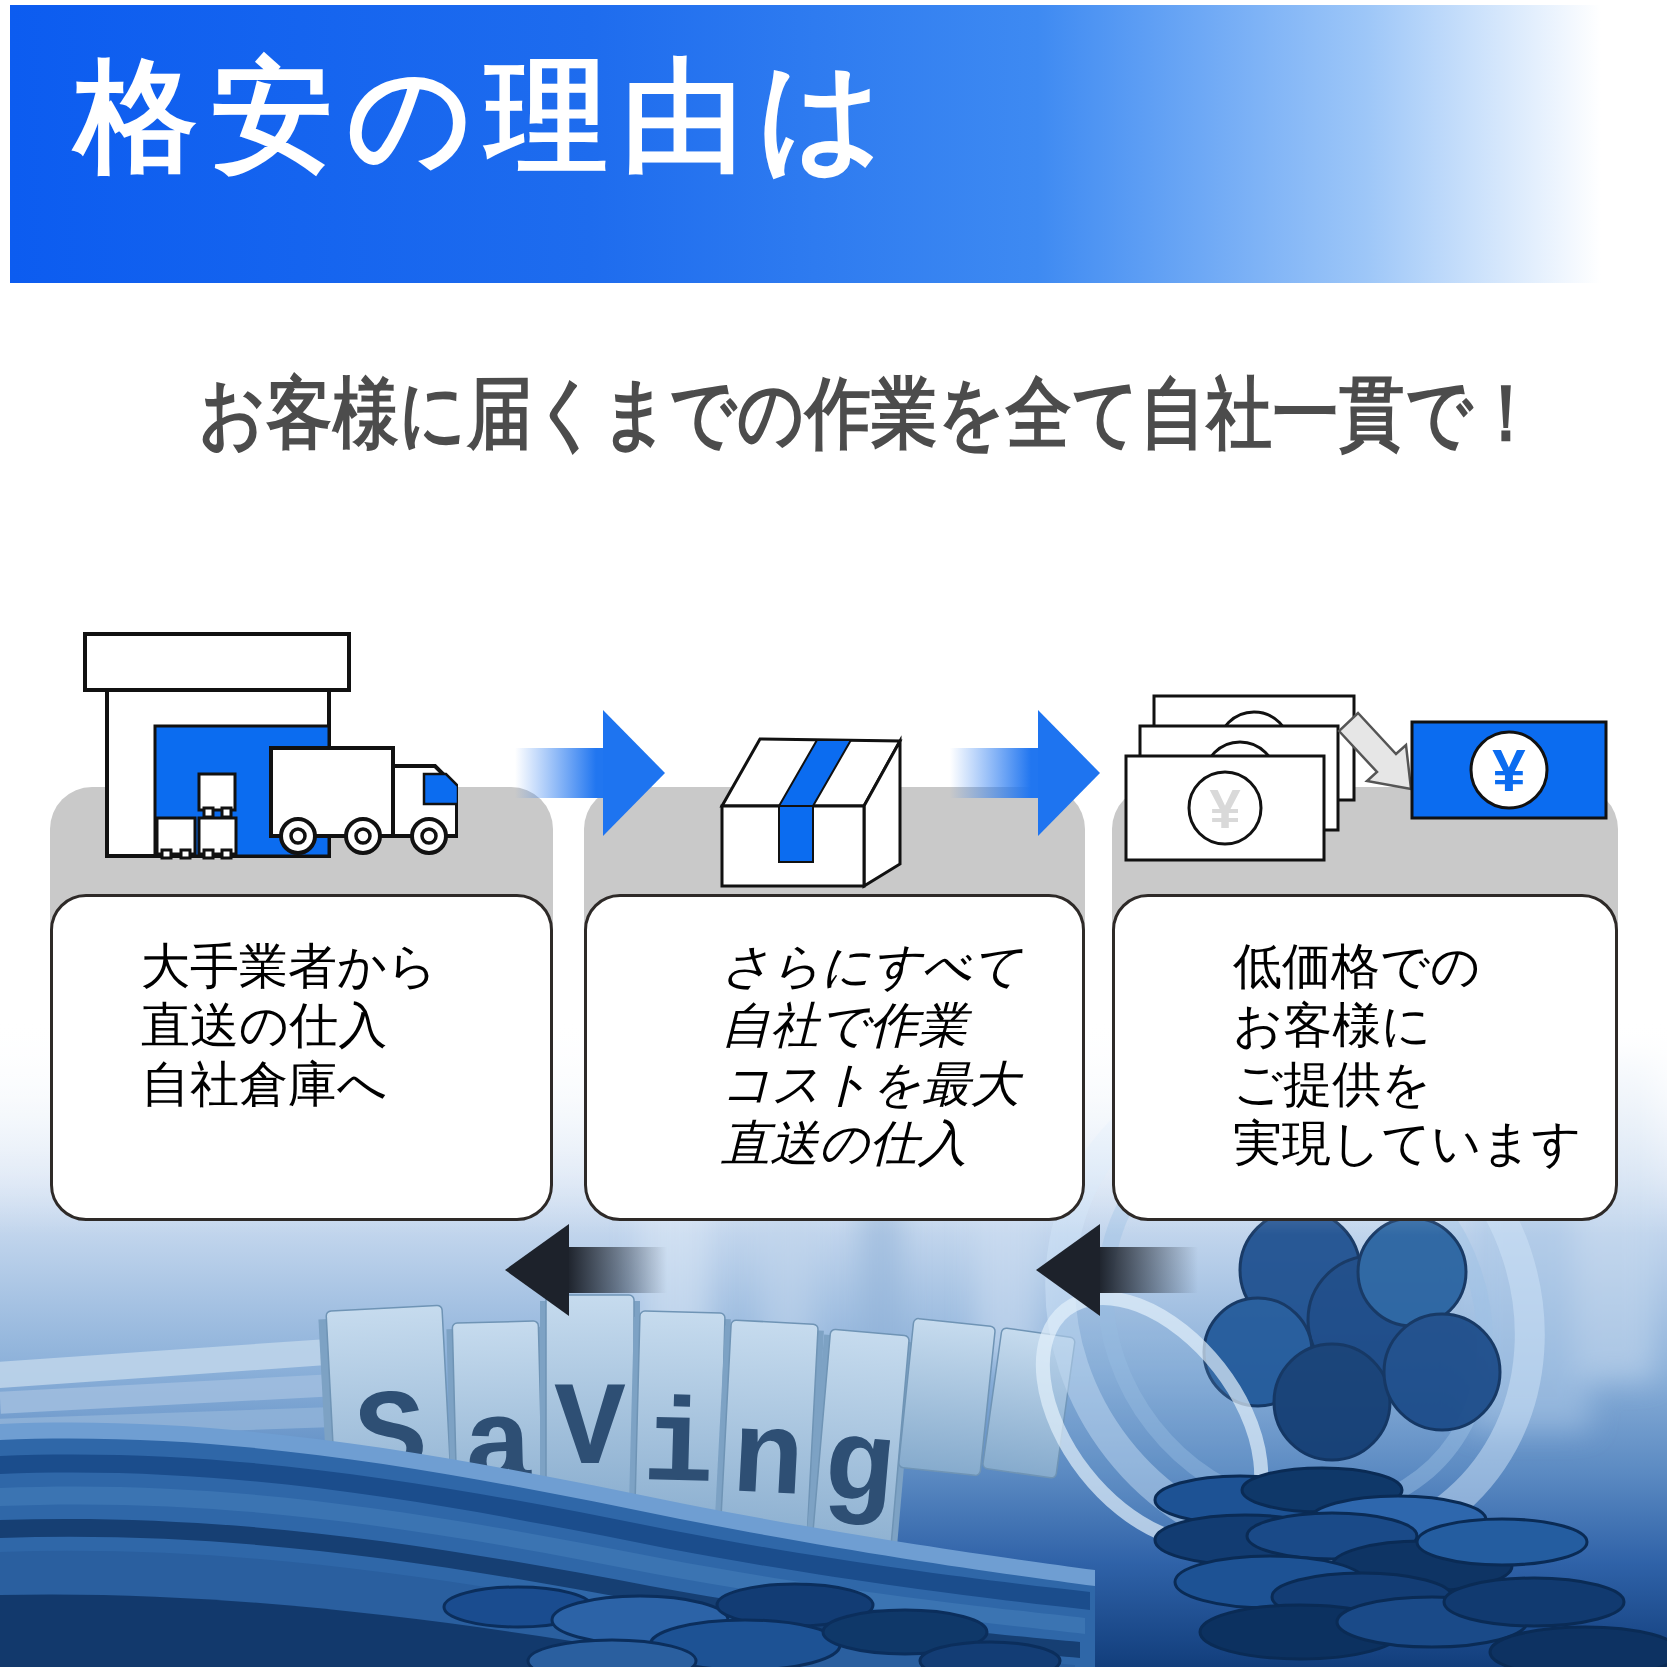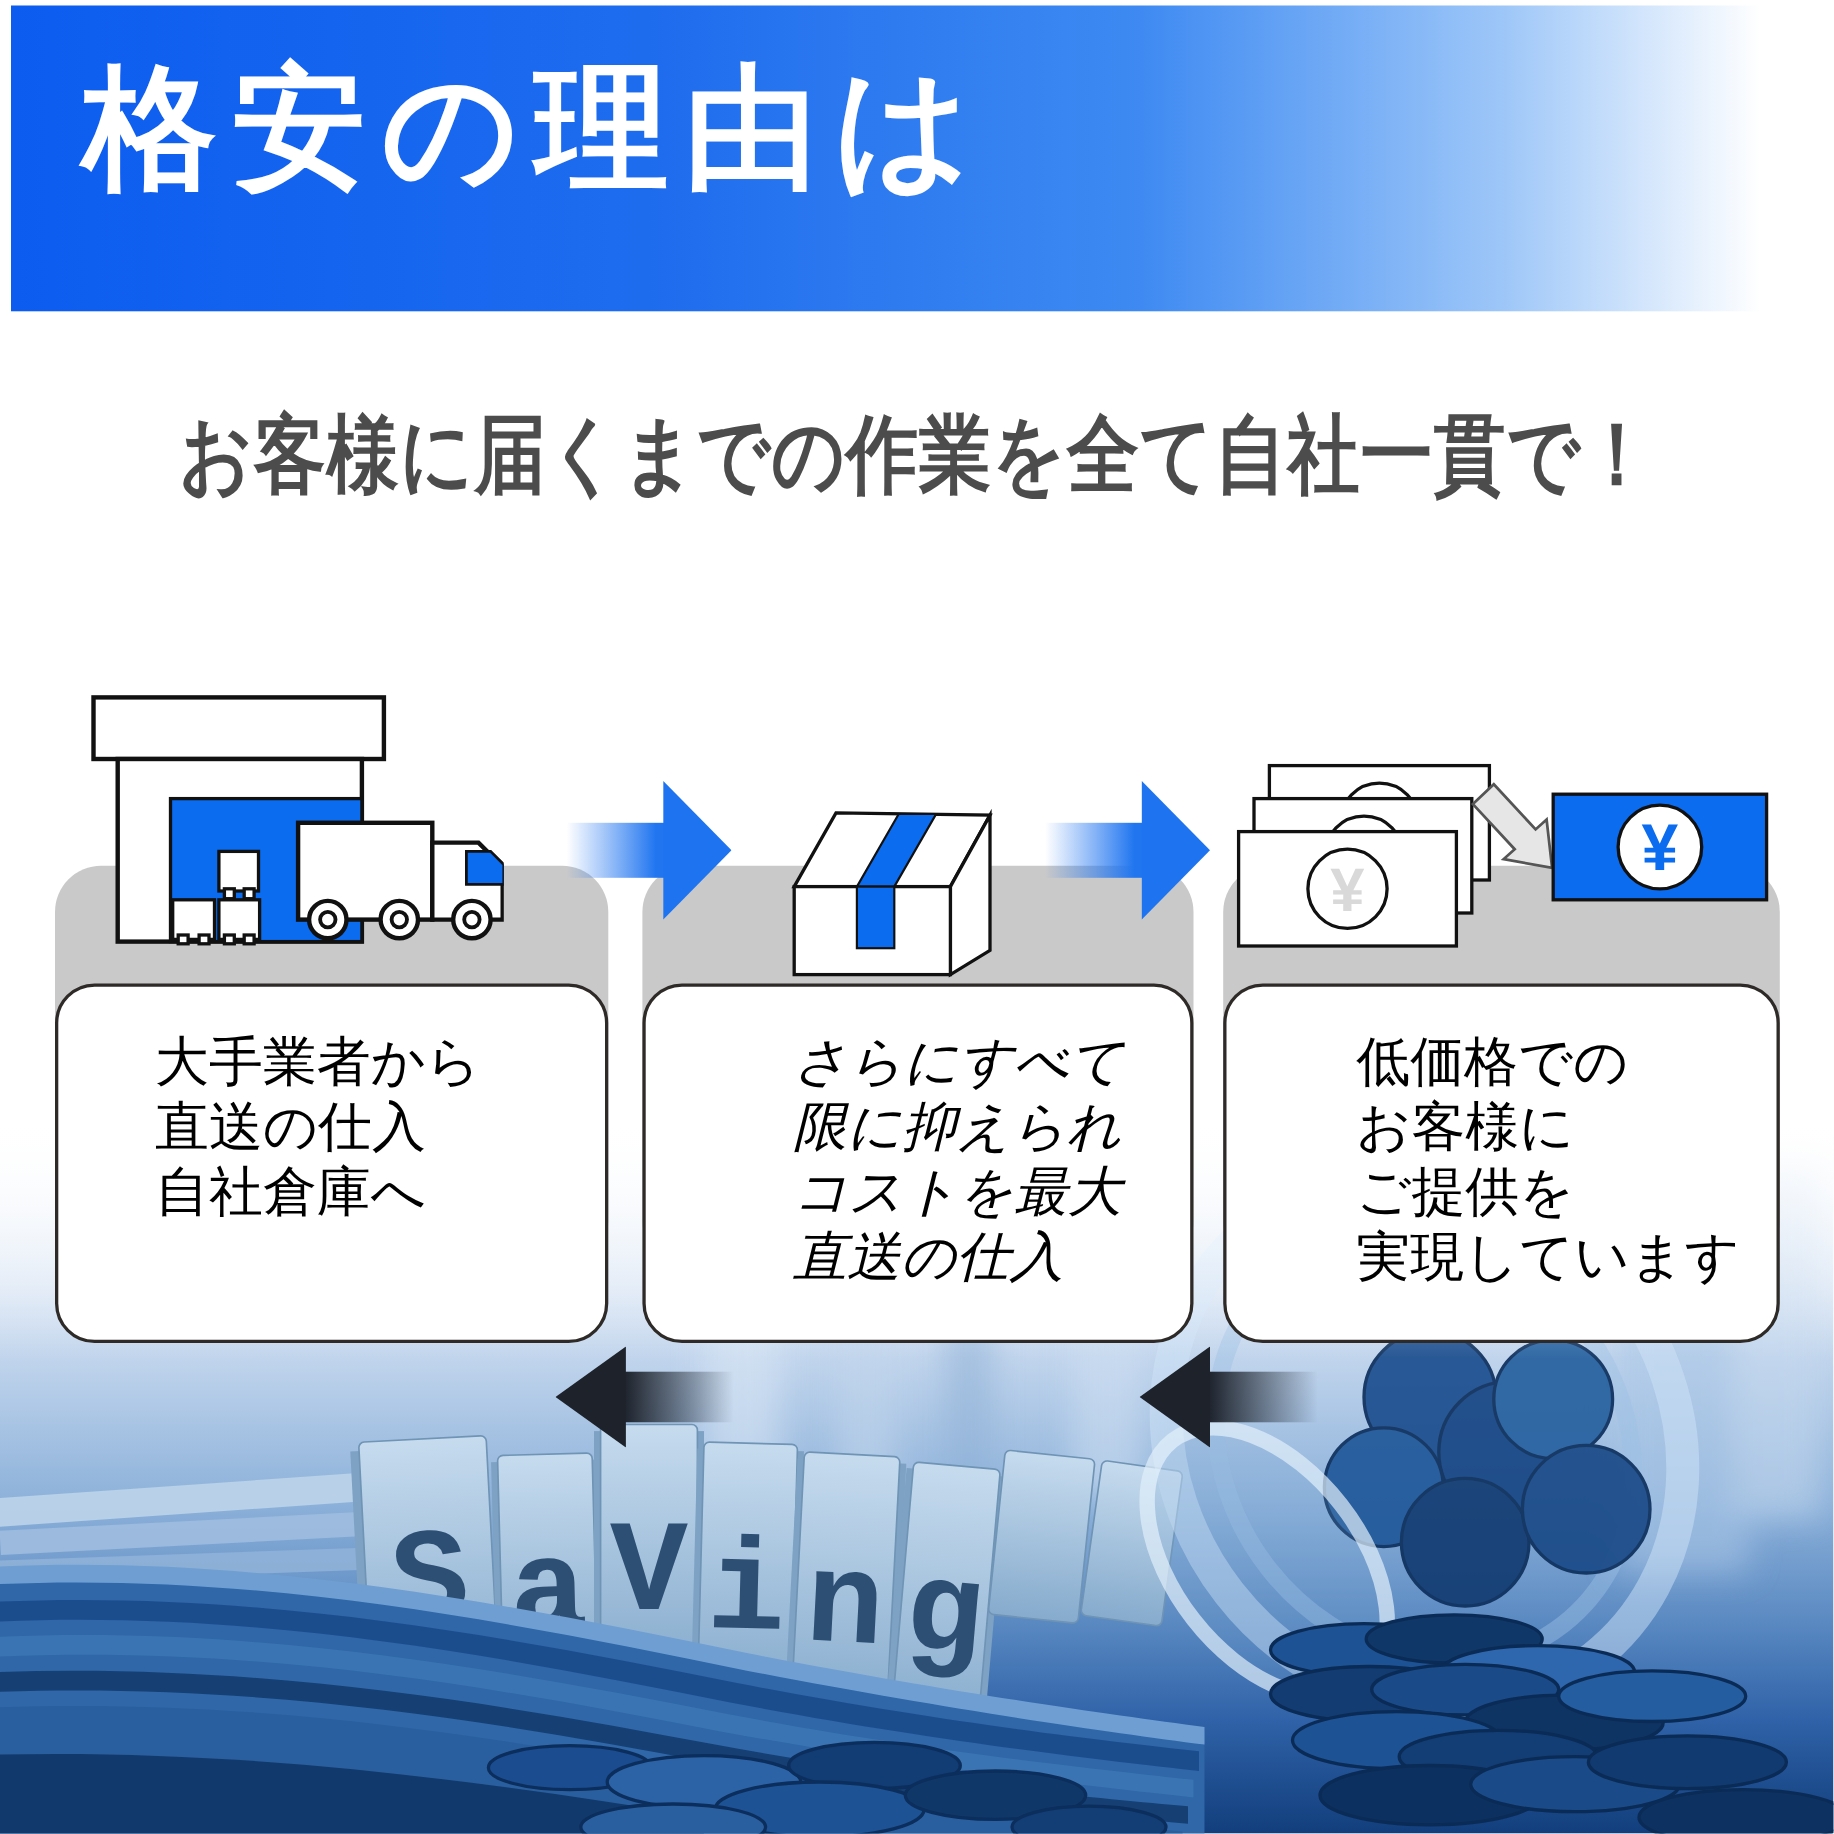--- a/index.html
+++ b/index.html
@@ -7,21 +7,21 @@
         font-family:"Liberation Sans","DejaVu Sans",sans-serif;}
   .abs{position:absolute;}
 
   
   .banner{left:10px;top:5px;width:1657px;height:278px;
           background:linear-gradient(90deg,#0c5cf0 0%,#1e6cee 35%,#3e8af2 62%,#9ec7f8 82%,#ffffff 96%);}
   .banner-title{left:65px;top:44px;color:#ffffff;font-size:122px;font-weight:bold;
                 letter-spacing:14px;white-space:nowrap;line-height:1.1;}
 
   
-  .subtitle-wrap{left:0;top:362px;width:1667px;text-align:center;}
+  .subtitle-wrap{left:0;top:362px;width:1667px;text-align:right;}
   .subtitle{display:inline-block;transform:scaleX(0.84);transform-origin:center;
             font-size:78px;font-weight:bold;color:#4c4c4c;white-space:nowrap;letter-spacing:1px;}
 
   
   .card-gray{top:787px;height:365px;border-radius:42px;background:#c9c9c9;}
   .card-white{top:894px;height:327px;border-radius:36px;background:#ffffff;
               border:3px solid #2e2a28;box-sizing:border-box;}
   .card-text{font-size:49px;line-height:59px;color:#000;font-weight:400;}
   .card-text span{display:block;white-space:nowrap;}
 
@@ -184,21 +184,21 @@
       <span>大手業者から</span>
       <span>直送の仕入</span>
       <span>自社倉庫へ</span>
     </div>
   </div>
 
   <div class="abs card-gray" style="left:584px;width:501px;"></div>
   <div class="abs card-white" style="left:584px;width:501px;">
     <div class="card-text" style="padding:40px 0 0 134px;font-style:italic;">
       <span>さらにすべて</span>
-      <span>限に抑えられ</span>
+      <span>自社で作業</span>
       <span>コストを最大</span>
       <span>直送の仕入</span>
     </div>
   </div>
 
   <div class="abs card-gray" style="left:1112px;width:506px;"></div>
   <div class="abs card-white" style="left:1112px;width:506px;">
     <div class="card-text" style="padding:40px 0 0 118px;">
       <span>低価格での</span>
       <span>お客様に</span>

